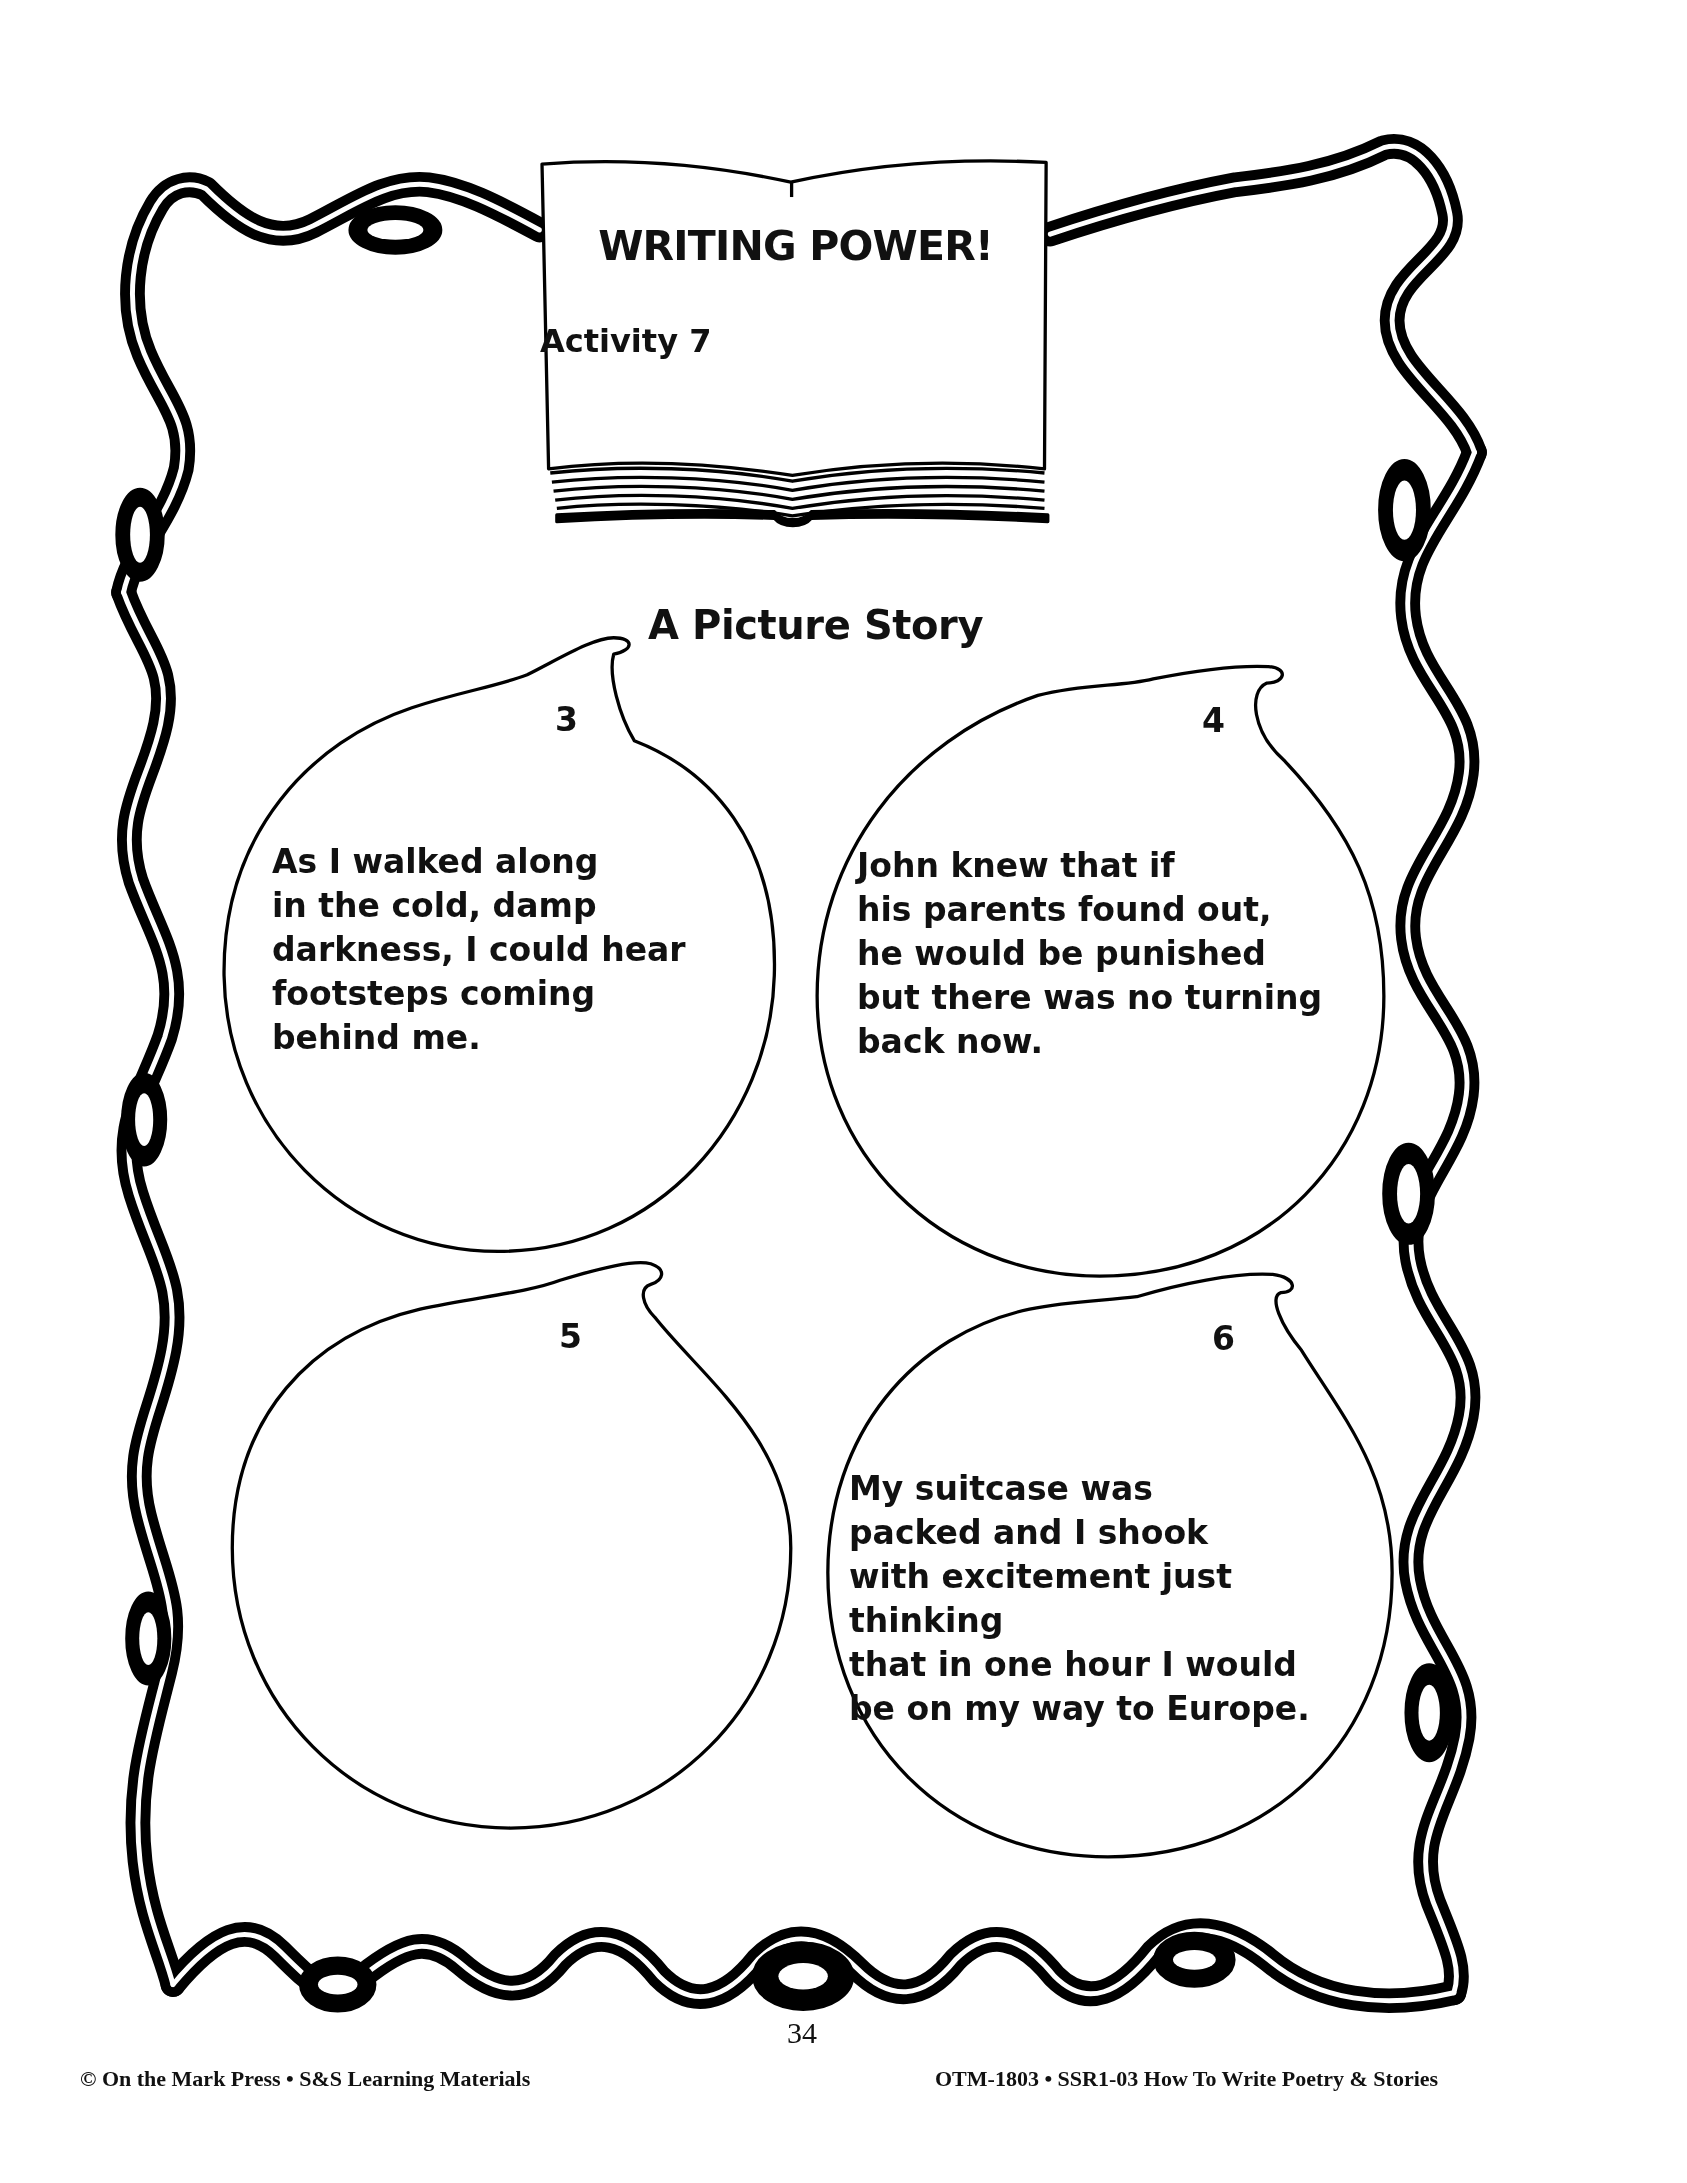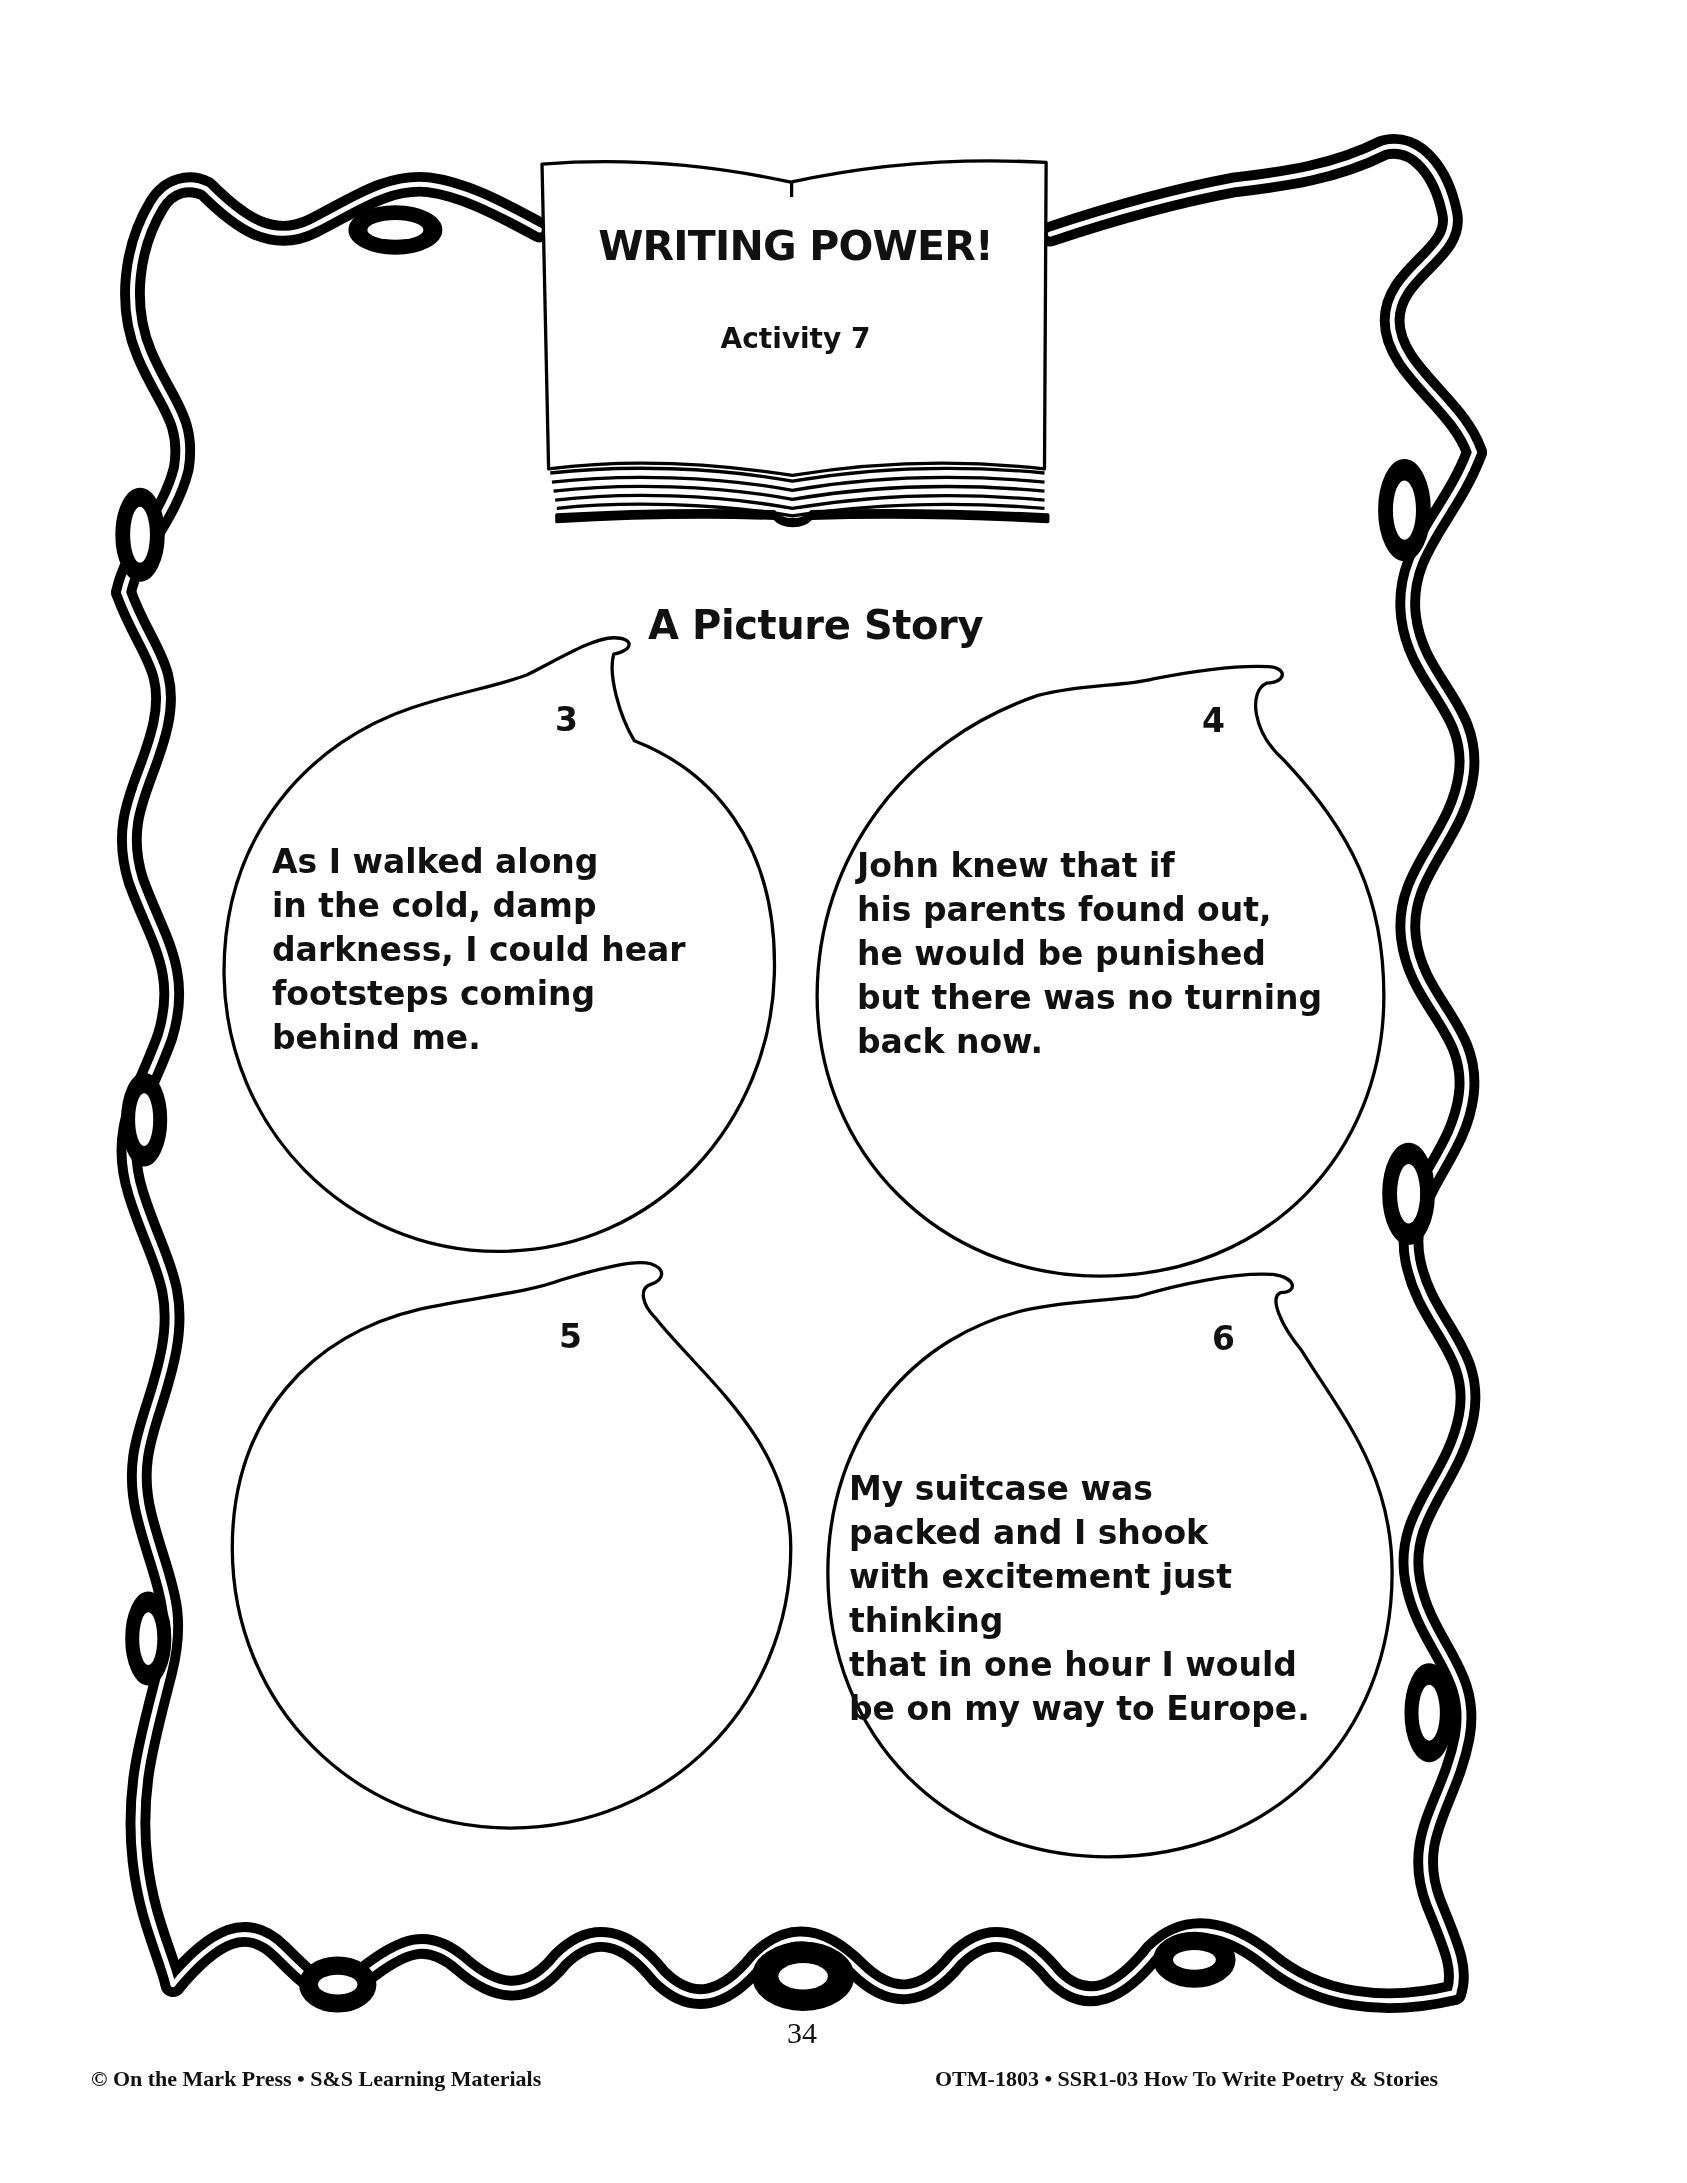--- a/index.html
+++ b/index.html
@@ -1,21 +1,21 @@
 <!DOCTYPE html>
 <html style="font-size:13px"><head>
 <meta charset="utf-8">
 <style>
   html, body { margin: 0; padding: 0; background: #ffffff; }
   body { width: 1687px; height: 2183px; position: relative; overflow: hidden; font-family: "DejaVu Sans", sans-serif; color: #111; }
   .page { position: absolute; left: 0; top: 0; width: 1687px; height: 2183px; margin-top: 24px; }
   svg.art { position: absolute; left: 0; top: 0; width: 1687px; height: 2183px; }
   .abs { position: absolute; }
   .book-title { left: 540px; width: 511px; top: 198px; text-align: center; font-weight: bold; font-size: 41px; letter-spacing: -0.8px; }
-  .book-sub { left: 540px; width: 511px; top: 298px; text-align: center; font-weight: bold; font-size: 28px; }
+  .book-sub { left: 540px; width: 511px; top: 298px; font-weight: bold; font-size: 32px; }
   .story-title { left: 626px; width: 379px; top: 578px; text-align: center; font-weight: bold; font-size: 40px; letter-spacing: -0.4px; }
   .bubble-num { font-weight: bold; font-size: 33px; width: 49px; text-align: center; }
   .bubble-text { font-weight: bold; font-size: 33px; line-height: 44px; text-align: left; white-space: pre-line; }
   .footer { top: 2042px; font-family: "Liberation Serif", serif; font-weight: bold; font-size: 22px; white-space: nowrap; }
   .footer-page { top: 1992px; font-family: "Liberation Serif", serif; font-size: 30px; }
 </style>
 </head>
 <body>
 
 <div class="page">
@@ -115,18 +115,18 @@
 
   <div class="abs bubble-num" style="left:546px; top:1293px;">5</div>
 
   <div class="abs bubble-num" style="left:1199px; top:1295px;">6</div>
   <div class="abs bubble-text" style="left:849px; width:527px; top:1443px;">My suitcase was
 packed and I shook
 with excitement just thinking
 that in one hour I would
 be on my way to Europe.</div>
 
-  <div class="abs footer" style="left:91px;">© On the Mark Press • S&amp;S Learning Materials</div>
+  <div class="abs footer" style="left:80px;">© On the Mark Press • S&amp;S Learning Materials</div>
   <div class="abs footer-page" style="left:787px;">34</div>
   <div class="abs footer" style="left:935px;">OTM-1803 • SSR1-03 How To Write Poetry &amp; Stories</div>
 
 </div>
 
 
 </body></html>

